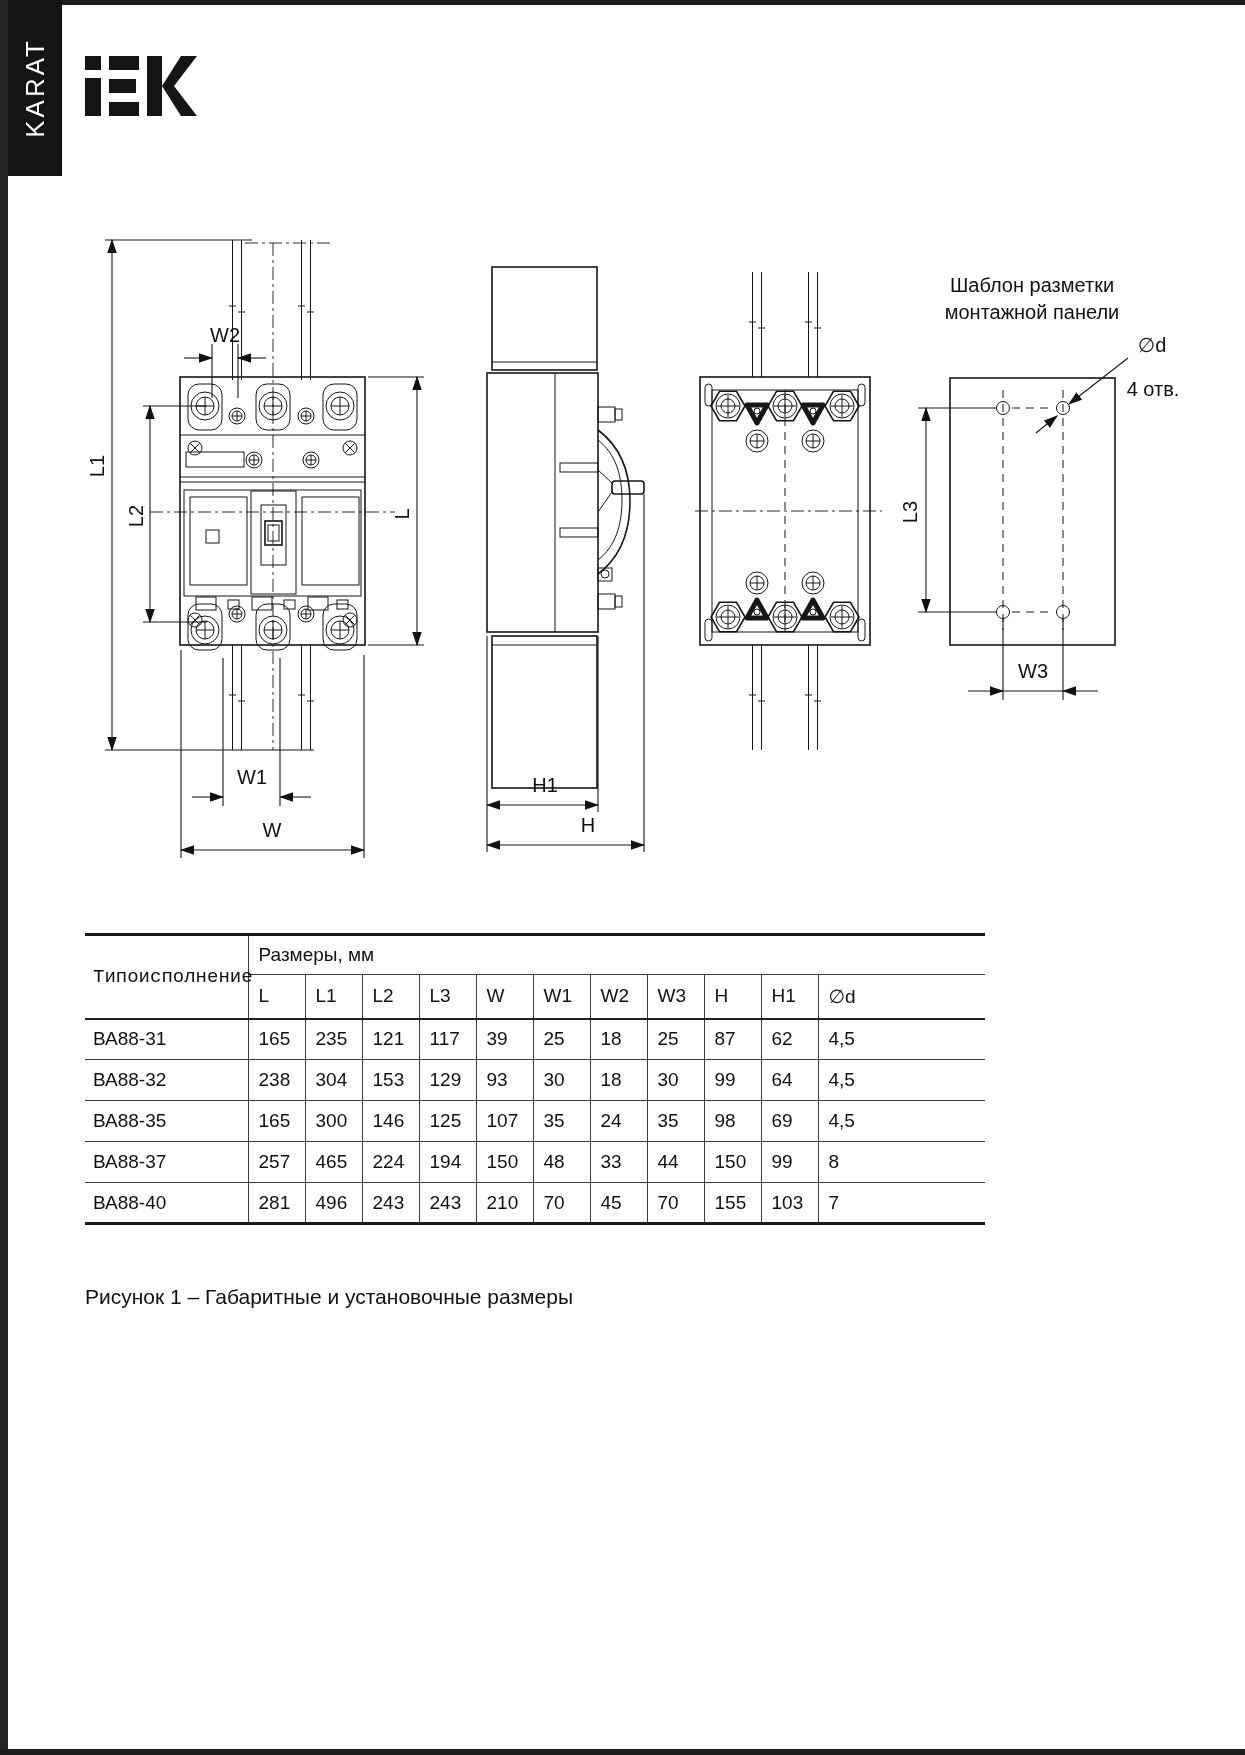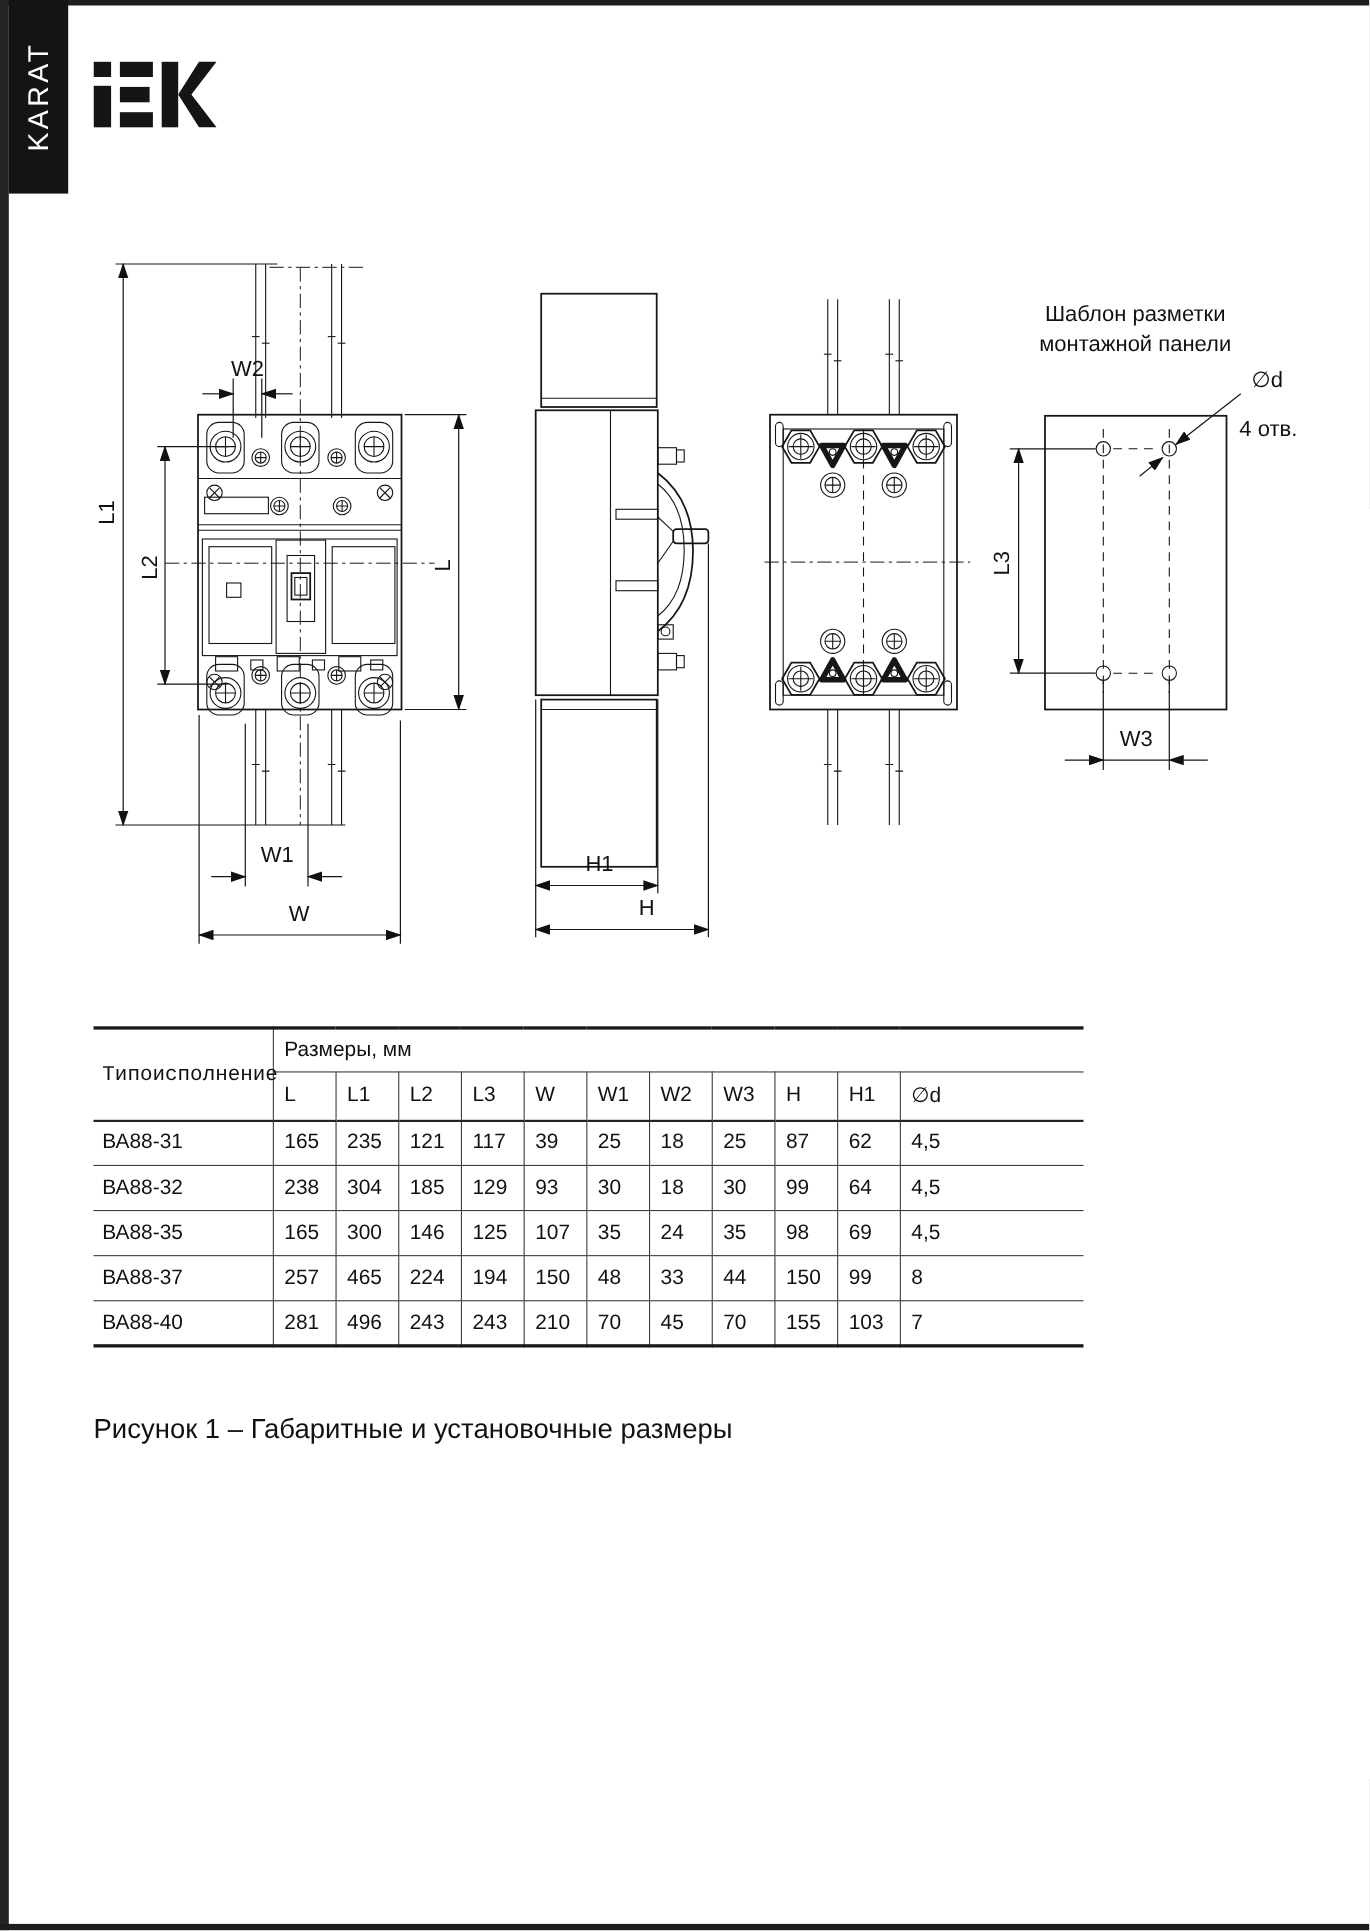--- a/index.html
+++ b/index.html
@@ -44,21 +44,21 @@
     padding:0 0 0 10px; vertical-align:middle; }
   .dim-table td.last { border-right:none;margin-top:24px; }
   .dim-table tr.h1 { height:40px; }
   .dim-table tr.h2 { height:44px; }
   .dim-table tr.dr { height:41px; }
   .dim-table td.namehead { border-bottom:2px solid #222; padding-left:8px;font-family:Liberation Mono, monospace; }
   .dim-table tr.h2 td { border-bottom:2px solid #222; }
   .dim-table tr.dr td.name { padding-left:8px;margin-left:14px; }
   .dim-table tr.dr:last-child td { border-bottom:none; }
 
-  .caption { position:absolute; left:85px; top:1285px; font-size:25px; color:#111; }
+  .caption { position:absolute; left:85px; top:1285px; font-size:21px; color:#111; }
 </style>
 </head>
 <body>
 
 <div class="page">
   <div class="scan-edge-top"></div>
   <div class="scan-edge-left"></div>
   <div class="scan-edge-bottom"></div>
 
   <div class="karat-tab">
@@ -346,21 +346,21 @@
         <td>18</td>
         <td>25</td>
         <td>87</td>
         <td>62</td>
         <td class="last">4,5</td>
       </tr>
       <tr class="dr">
         <td class="name">ВА88-32</td>
         <td>238</td>
         <td>304</td>
-        <td>185</td>
+        <td>153</td>
         <td>129</td>
         <td>93</td>
         <td>30</td>
         <td>18</td>
         <td>30</td>
         <td>99</td>
         <td>64</td>
         <td class="last">4,5</td>
       </tr>
       <tr class="dr">

